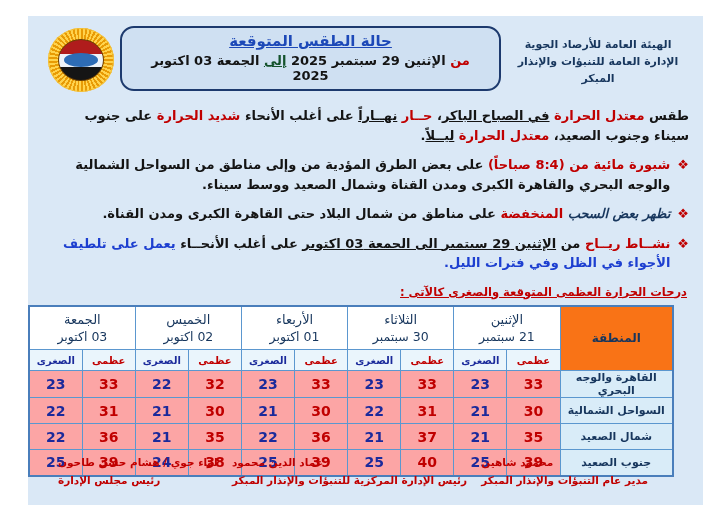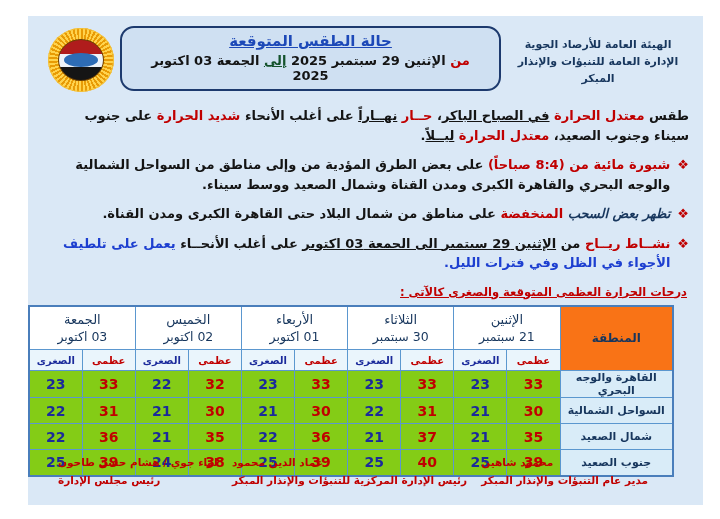--- a/index.html
+++ b/index.html
@@ -71,21 +71,21 @@
   th.region-h {
     width:113px; background:#f97316; color:#17365d; font-size:12px; font-weight:bold;
   }
   th.day-h { background:#ffffff; color:#17365d; font-weight:normal; height:44px; padding:2px 0; }
   th.day-h .day-name { font-size:13px; }
   th.day-h .day-date { font-size:12.5px; margin-top:2px; }
   th.sub-h { background:#eaf5fc; font-size:10px; font-weight:bold; height:21px; }
   th.sub-h.max { color:#c00000; }
   th.sub-h.min { color:#1b2a9b; }
   td.region { background:#d9ecf8; color:#17365d; font-size:11px; font-weight:bold; height:26px; }
-  td.temp { background:#84cc16; font-size:14px; font-weight:bold; }
+  td.temp { background:#fca5a5; font-size:14px; font-weight:bold; }
   td.temp.max { color:#c00000; }
   td.temp.min { color:#1b2a9b; }
   
   .signatures {
     position:absolute; left:0; right:0; bottom:16px;
     display:flex; justify-content:space-between; direction:rtl;
     padding:0 55px 0 30px;
   }
   .sig { text-align:left; color:#c00000; font-weight:bold; font-size:10.5px; line-height:1.65; }
 </style>

